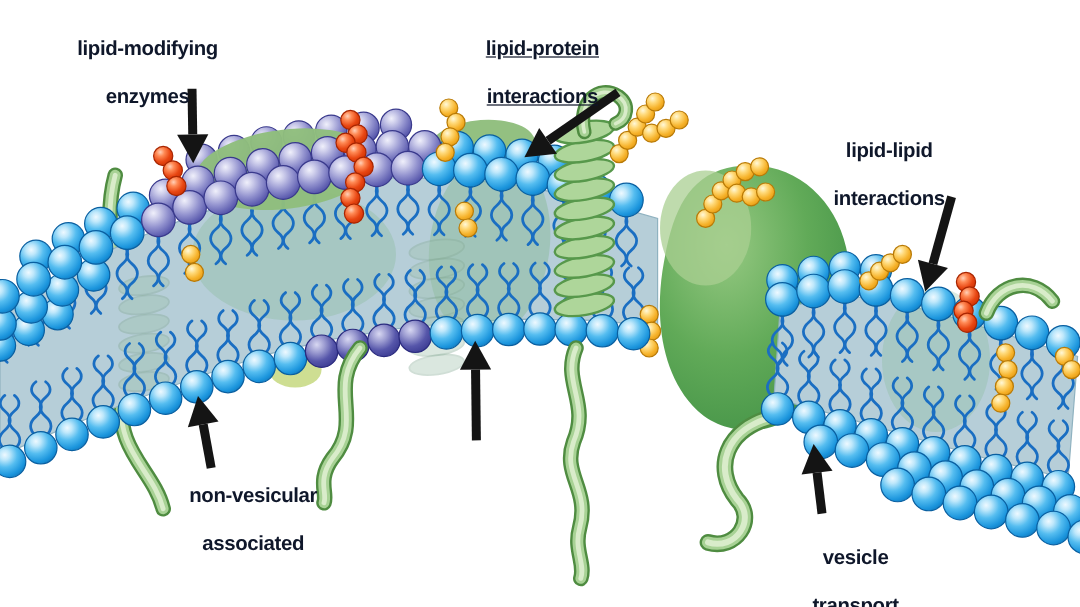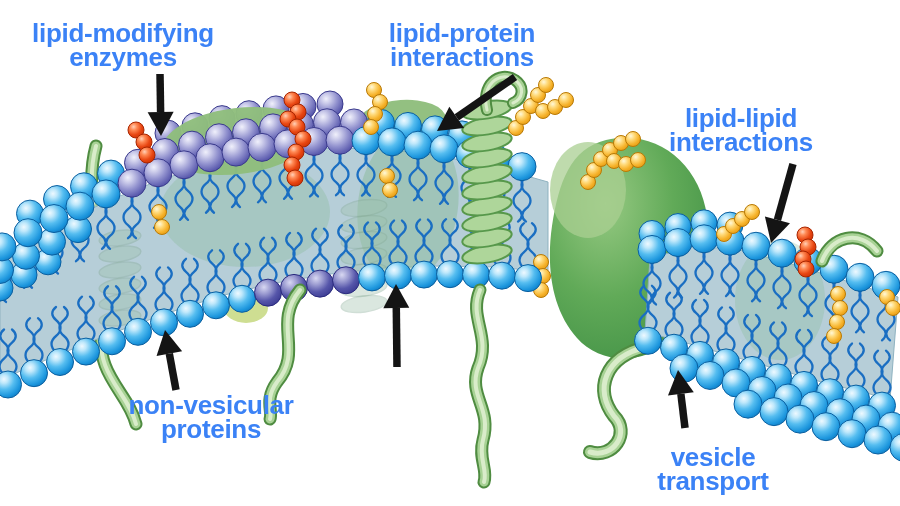--- a/index.html
+++ b/index.html
@@ -1,22 +1,22 @@
 <!DOCTYPE html>
 <html><head>
 <meta charset="utf-8">
 <style>
   html,body{margin:0;padding:0;background:#fff;}
   .stage{position:relative;width:900px;height:506px;background:#fff;overflow:hidden;
          font-family:"Liberation Sans",sans-serif;}
   .stage svg{position:absolute;left:0;top:0;}
-  .lbl{position:absolute;font-weight:bold;font-size:26px;line-height:24px;
-       letter-spacing:-0.3px;color:#3b82f6;text-align:center;white-space:pre-line;}
+  .lbl{position:absolute;font-weight:bold;font-size:17px;line-height:40px;
+       letter-spacing:-0.3px;color:#0f172a;text-align:center;white-space:pre-line;}
   #lbl-lme{left:17px;top:21px;width:212px;}
-  #lbl-lpi{left:356px;top:21px;width:212px;}
+  #lbl-lpi{left:346px;top:21px;width:212px;text-decoration:underline;}
   #lbl-lli{left:635px;top:106px;width:212px;}
   #lbl-nvt{left:105px;top:393px;width:212px;}
   #lbl-ca {left:307px;top:359px;width:180px;}
   #lbl-vt {left:607px;top:445px;width:212px;}
 </style>
 </head>
 <body>
 
 <div class="stage">
   <svg id="scene" width="900" height="506" viewBox="0 0 900 506">
@@ -484,16 +484,16 @@
         </g>
       </g>
     </svg>
   <div class="lbl" id="lbl-lme">lipid-modifying
 enzymes</div>
   <div class="lbl" id="lbl-lpi">lipid-protein
 interactions</div>
   <div class="lbl" id="lbl-lli">lipid-lipid
 interactions</div>
   <div class="lbl" id="lbl-nvt">non-vesicular
-proteins</div>
+associated</div>
   <div class="lbl" id="lbl-vt">vesicle
 transport</div>
 </div>
 
 </body></html>

